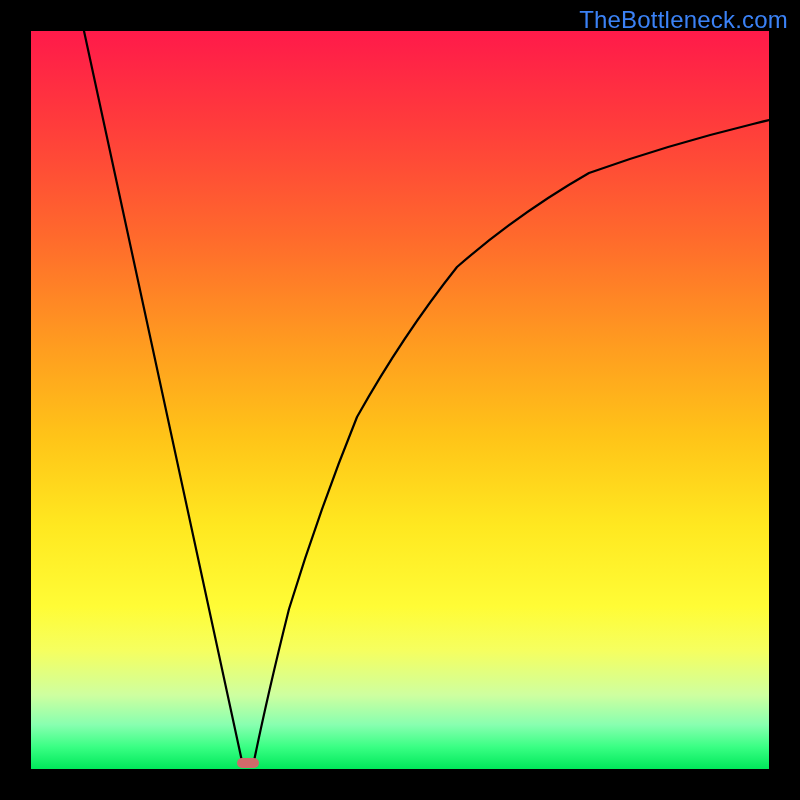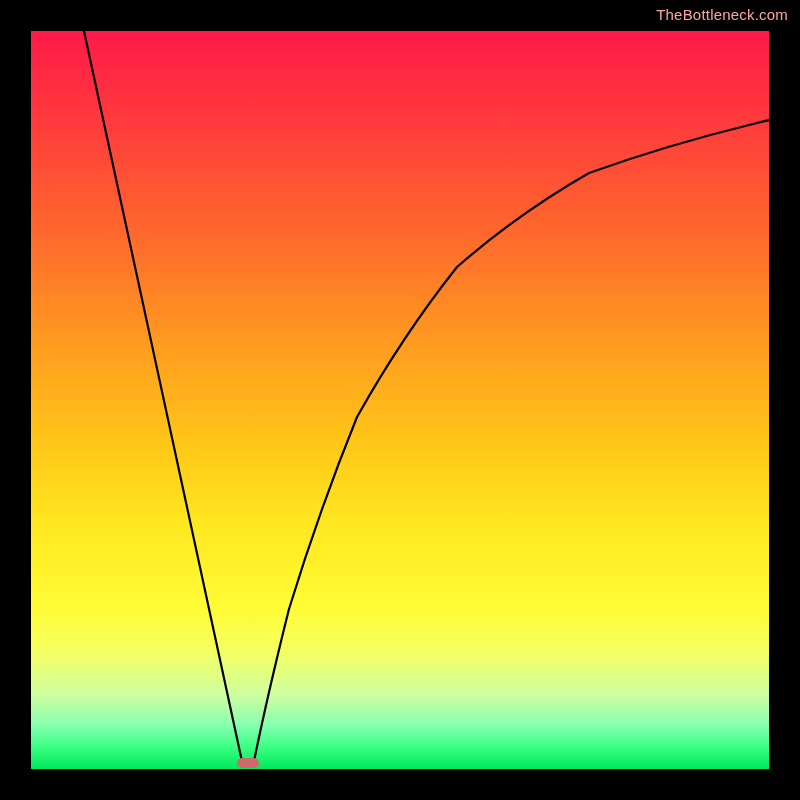--- a/index.html
+++ b/index.html
@@ -54,22 +54,22 @@
     position: absolute;
     left: 0;
     top: 0;
     width: 100%;
     height: 100%;
   }
   .watermark {
     position: absolute;
     top: 6px;
     right: 12px;
-    color: #fca5a5;
-    font-size: 15px;
+    color: #3b82f6;
+    font-size: 24px;
     font-weight: 400;
     letter-spacing: 0.2px;
   }
 </style>
 </head>
 <body>
 
 <div class="frame">
   <div class="gradient"></div>
   <svg class="curve" viewBox="0 0 738 738" preserveAspectRatio="none">

